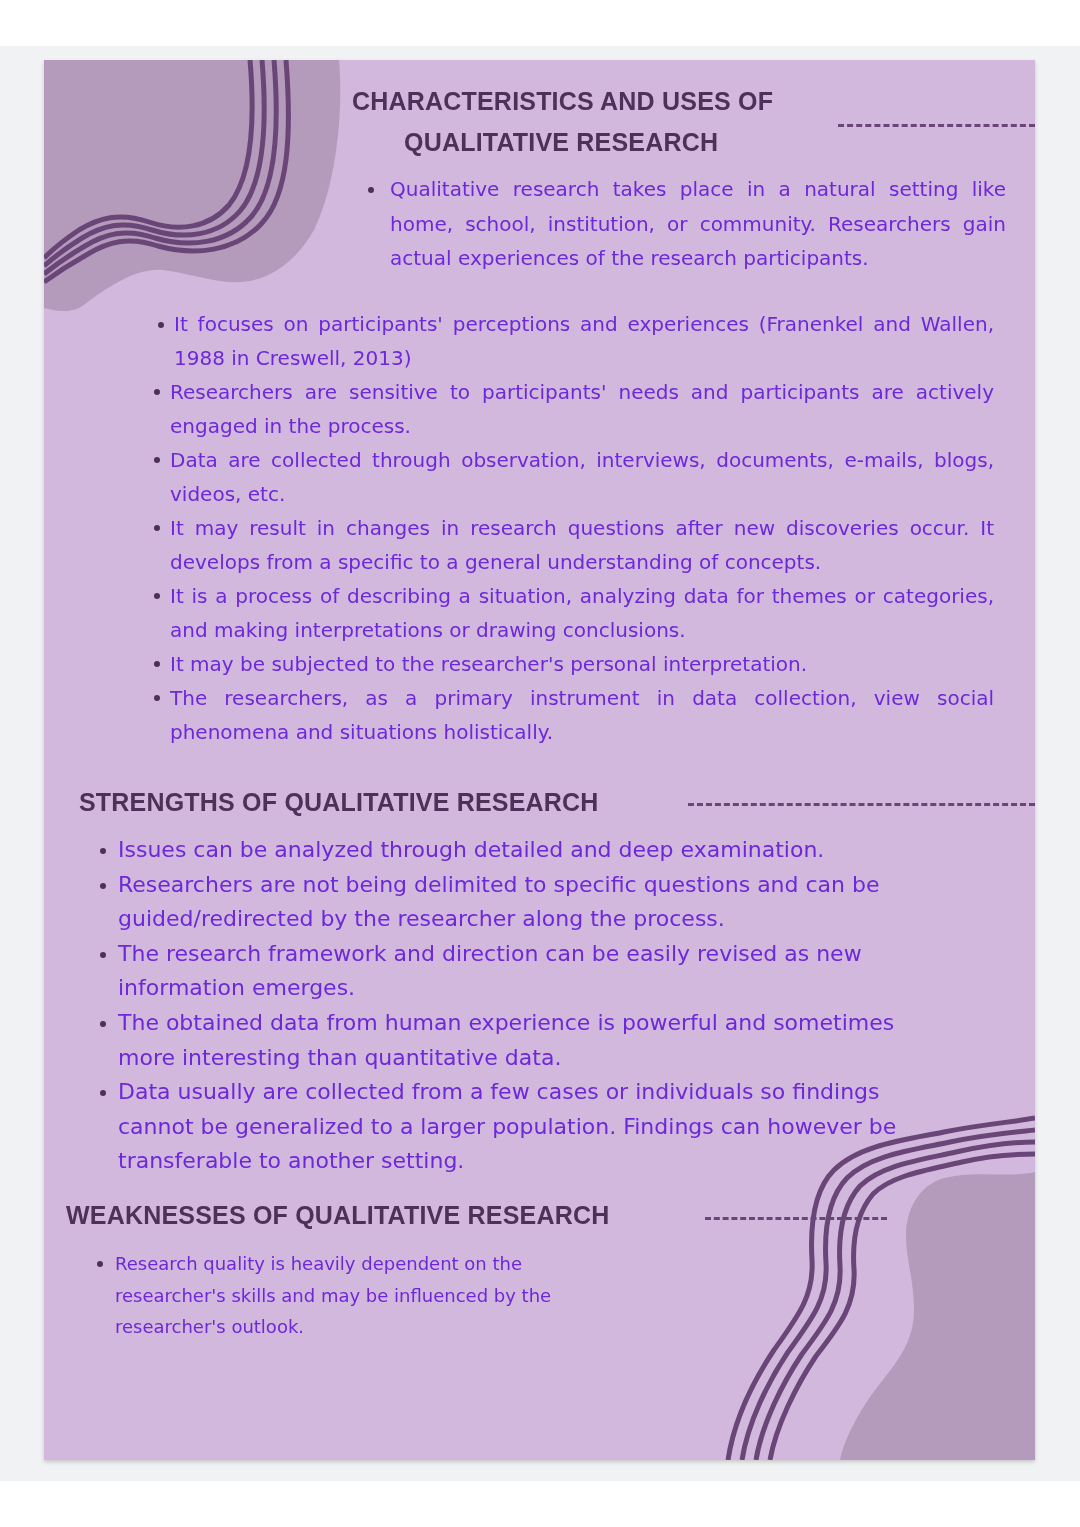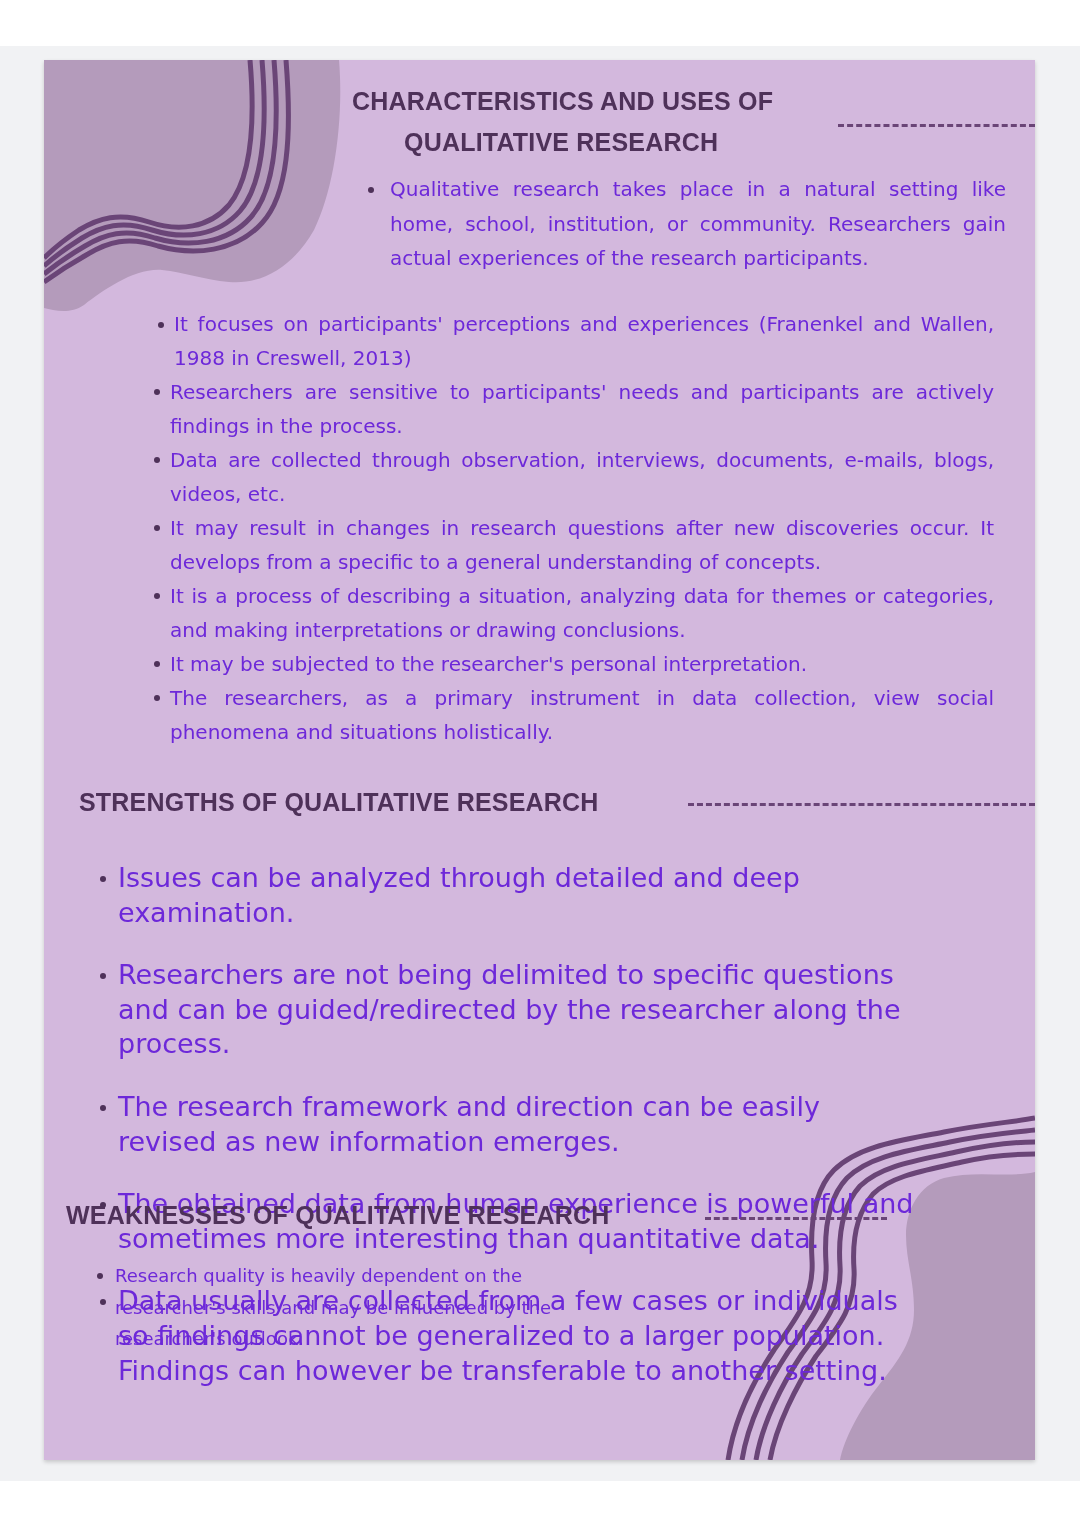--- a/index.html
+++ b/index.html
@@ -31,22 +31,22 @@
       color: #6d28d9; font-family: "DejaVu Sans", sans-serif;
     }
     .bullets li { position: relative; }
     .bullets li .dot {
       position: absolute; width: 6px; height: 6px; border-radius: 50%;
       background: #4e3159;
     }
     .justify { text-align: justify; text-align-last: left; }
     .c1 li { font-size: 20px; line-height: 34.5px; }
     .c1b li { font-size: 20px; line-height: 34px; }
-    .s1 li { font-size: 27px; line-height: 34.6px; margin-top: 28px; }
-    .w1 li { font-size: 18px; line-height: 31.5px; margin-top: 12px; }
+    .s1 li { font-size: 22px; line-height: 34.6px; }
+    .w1 li { font-size: 18px; line-height: 31.5px; }
   </style>
 </head>
 <body>
 
 <div class="backdrop"></div>
 
 <div class="page">
 
   <svg class="deco" viewBox="0 0 991 1400">
 
@@ -80,21 +80,21 @@
     </li>
   </ul>
 
   <ul class="bullets c1b justify" style="left:126px; top:247px; width:824px;">
     <li style="margin-left:4px;">
       <span class="dot" style="left:-16px; top:15px;"></span>
       <span> It focuses on participants' perceptions and experiences (Franenkel and Wallen, 1988 in Creswell, 2013)</span>
     </li>
     <li>
       <span class="dot" style="left:-16px; top:14px;"></span>
-      <span>Researchers are sensitive to participants' needs and participants are actively findings in the process.</span>
+      <span>Researchers are sensitive to participants' needs and participants are actively engaged in the process.</span>
     </li>
     <li>
       <span class="dot" style="left:-16px; top:14px;"></span>
       <span> Data are collected through observation, interviews, documents, e-mails, blogs, videos, etc.</span>
     </li>
     <li>
       <span class="dot" style="left:-16px; top:14px;"></span>
       <span>It may result in changes in research questions after new discoveries occur. It develops from a specific to a general understanding of concepts.</span>
     </li>
     <li>

